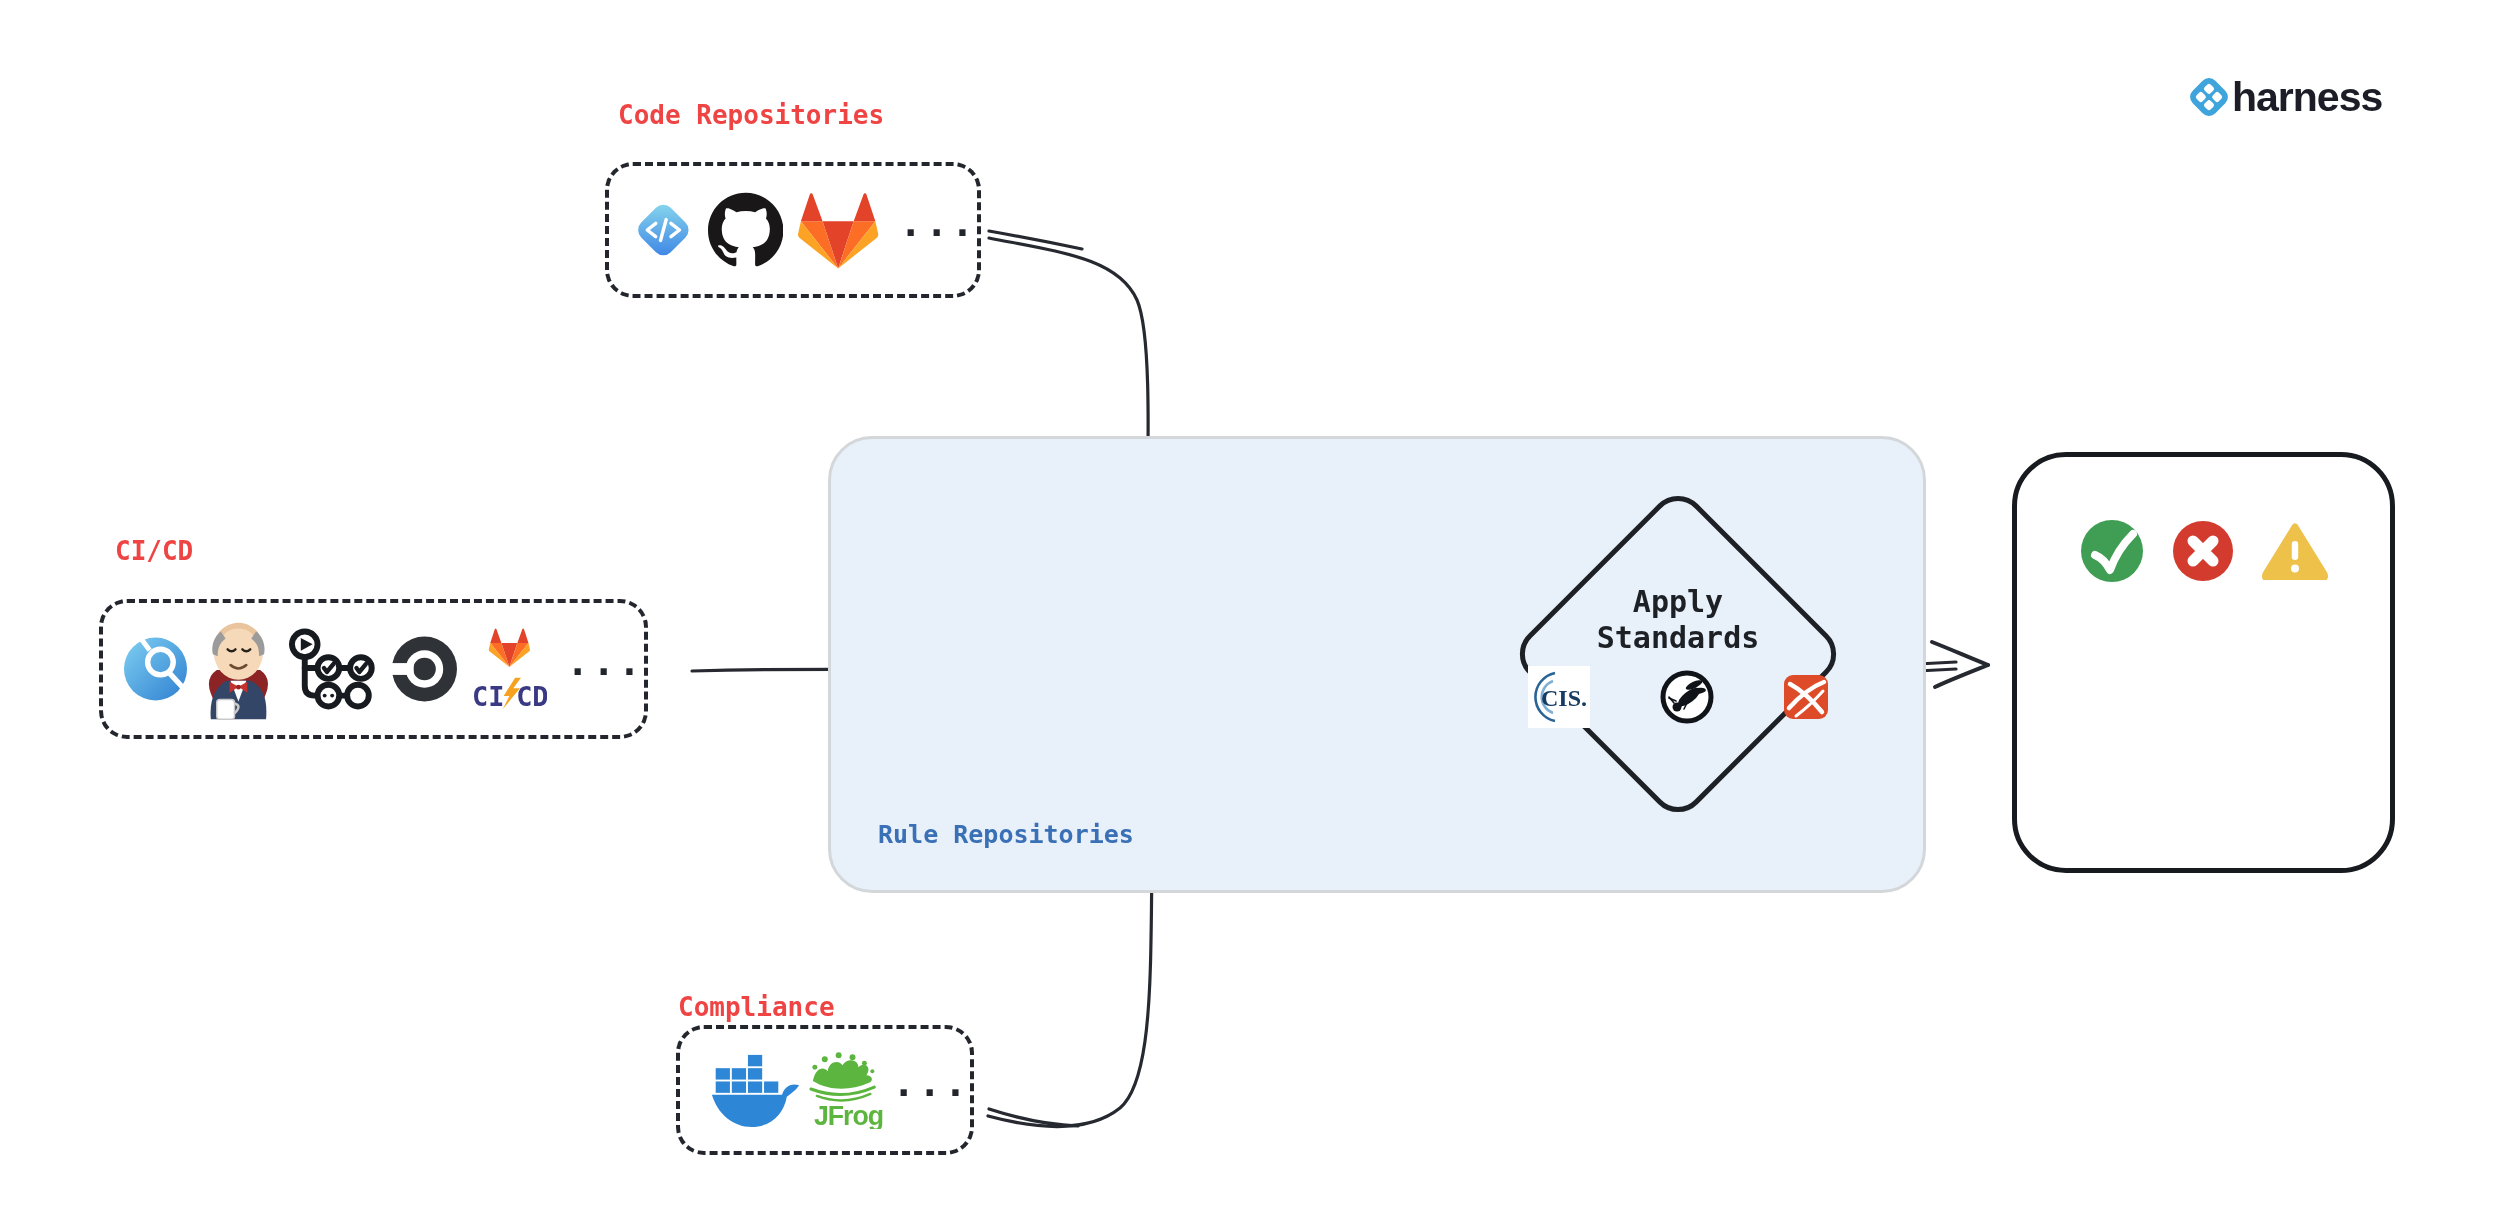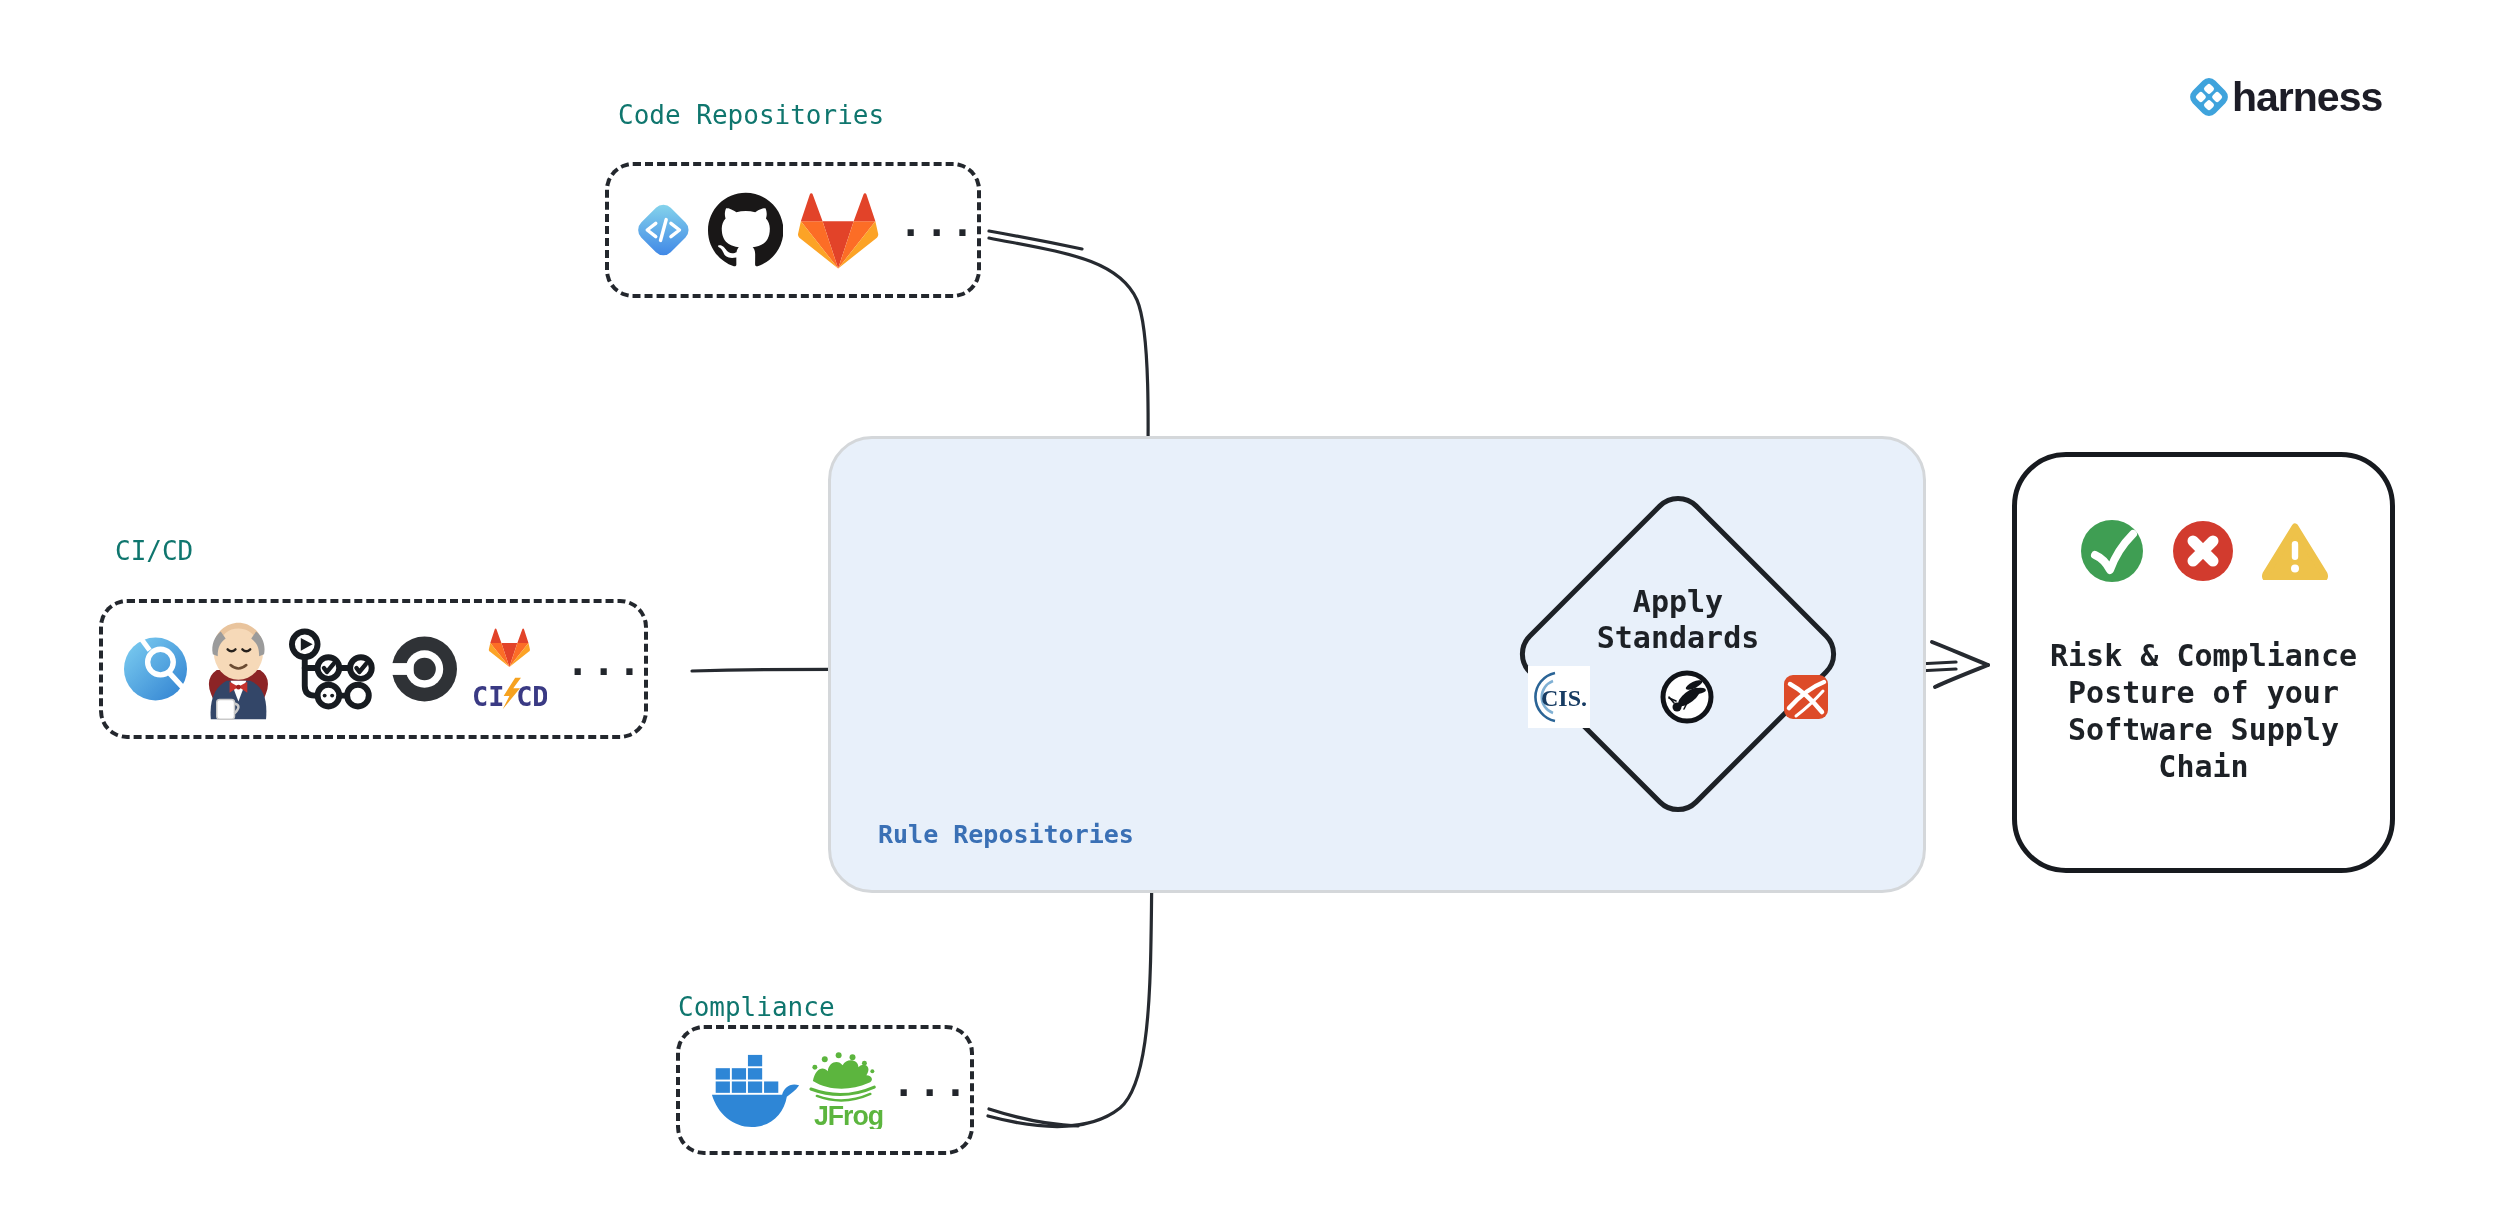--- a/index.html
+++ b/index.html
@@ -1,18 +1,18 @@
 <!DOCTYPE html>
 <html><head>
 <meta charset="utf-8">
 <style>
   html,body{margin:0;padding:0;background:#ffffff;}
   .canvas{position:relative;width:2516px;height:1230px;background:#ffffff;
           font-family:"DejaVu Sans Mono",monospace;color:#21252b;overflow:hidden;}
-  .group-label{position:absolute;font-weight:400;font-size:26px;color:#0f766e;white-space:nowrap;}
+  .group-label{position:absolute;font-weight:700;font-size:26px;color:#ef4444;white-space:nowrap;}
   .dashed-box{position:absolute;border:4px dashed #23272d;border-radius:28px;box-sizing:border-box;
               display:flex;align-items:center;background:transparent;}
   .ellipsis{font-size:38px;font-weight:700;color:#22262c;letter-spacing:3px;line-height:1;
             padding-bottom:14px;white-space:nowrap;}
   .blue-panel{position:absolute;left:828px;top:436px;width:1098px;height:457px;background:#e8f0fa;
               border:3px solid #d4d7da;border-radius:44px;box-sizing:border-box;}
   .rule-label{position:absolute;left:878px;top:820px;font-size:25px;font-weight:700;color:#3a70b5;white-space:nowrap;}
   .node-entities{position:absolute;left:963px;top:546px;width:386px;height:212px;box-sizing:border-box;
                  border:5px solid #1d2126;border-radius:46px;display:flex;flex-direction:column;
                  align-items:center;justify-content:center;text-align:center;}
@@ -271,21 +271,15 @@
       <svg width="62" height="62" viewBox="0 0 62 62">
         <circle cx="31" cy="31" r="30" fill="#d23b2e"></circle>
         <path d="M21,21 L41,41 M41,21 L21,41" stroke="#ffffff" stroke-width="11" stroke-linecap="round"></path>
       </svg>
       <svg width="66" height="58" viewBox="0 0 66 58">
         <path d="M33,5 L62,52 Q64,57 58,57 H8 Q2,57 4,52 Z" fill="#eec24a" stroke="#eec24a" stroke-width="7" stroke-linejoin="round"></path>
         <rect x="29.8" y="19" width="6.4" height="19" rx="3.2" fill="#ffffff"></rect>
         <circle cx="33" cy="46.5" r="4" fill="#ffffff"></circle>
       </svg>
     </div>
-    <div class="result-text">
-      <div>Risk &amp; Compliance</div>
-      <div>Posture of your</div>
-      <div>Software Supply</div>
-      <div>Chain</div>
-    </div>
   </div>
 
 </div>
 
 </body></html>

